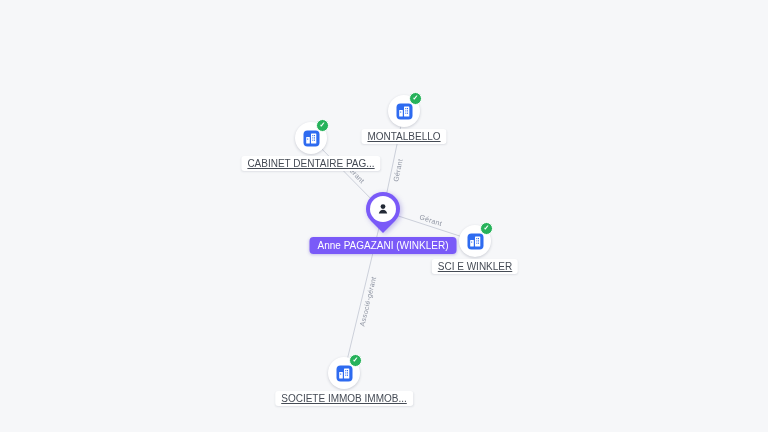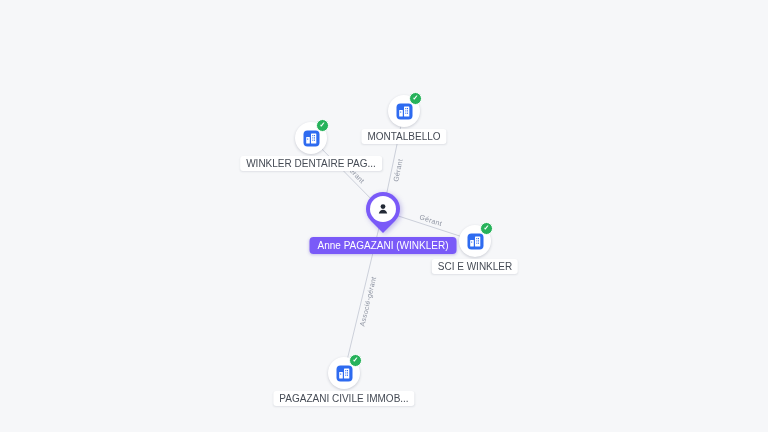--- a/index.html
+++ b/index.html
@@ -48,20 +48,21 @@
     position: absolute; top: 18px; left: 0;
     transform: translateX(-50%);
     background: #fff;
     color: var(--node-label-text, #454b55);
     font-size: 10px;
     padding: 2px 6px;
     border-radius: 3px;
     white-space: nowrap;
     box-shadow: 0 1px 2px rgba(30,40,70,.10);
     cursor: pointer;
+    text-decoration: underline;
   }
 
   
   .person-node { position: absolute; width: 0; height: 0; }
   .person-pin {
     position: absolute; left: -17px; top: -19px;
     width: 34px; height: 34px;
     background: var(--person-purple, #7a5af8);
     border-radius: 50% 50% 50% 0;
     transform: rotate(-45deg);
@@ -113,21 +114,21 @@
           <rect x="9.3" y="5" width="1" height="1.2" fill="#2e6bf0"></rect>
           <rect x="11" y="5" width="1" height="1.2" fill="#2e6bf0"></rect>
           <rect x="9.3" y="7.3" width="1" height="1.2" fill="#2e6bf0"></rect>
           <rect x="11" y="7.3" width="1" height="1.2" fill="#2e6bf0"></rect>
           <rect x="4.2" y="8.5" width="1" height="1.2" fill="#2e6bf0"></rect>
           <rect x="9.3" y="9.6" width="1" height="1.2" fill="#2e6bf0"></rect>
           <rect x="11" y="9.6" width="1" height="1.2" fill="#2e6bf0"></rect>
         </svg>
       </div>
       <div class="check-badge">✓</div>
-      <div class="company-label">WINKLER DENTAIRE PAG...</div>
+      <div class="company-label">CABINET DENTAIRE PAG...</div>
     </div>
     <div class="company-node" style="left: 404px; top: 111px;">
       <div class="company-circle">
         <svg width="17" height="17" viewBox="0 0 17 17">
           <rect x="0.5" y="0.5" width="16" height="16" rx="4" fill="#2e6bf0"></rect>
           <rect x="3.2" y="7" width="3.6" height="6.5" rx="0.5" fill="#ffffff"></rect>
           <rect x="8" y="3.5" width="5.3" height="10" rx="0.5" fill="#ffffff"></rect>
           <rect x="9.3" y="5" width="1" height="1.2" fill="#2e6bf0"></rect>
           <rect x="11" y="5" width="1" height="1.2" fill="#2e6bf0"></rect>
           <rect x="9.3" y="7.3" width="1" height="1.2" fill="#2e6bf0"></rect>
@@ -167,21 +168,21 @@
           <rect x="9.3" y="5" width="1" height="1.2" fill="#2e6bf0"></rect>
           <rect x="11" y="5" width="1" height="1.2" fill="#2e6bf0"></rect>
           <rect x="9.3" y="7.3" width="1" height="1.2" fill="#2e6bf0"></rect>
           <rect x="11" y="7.3" width="1" height="1.2" fill="#2e6bf0"></rect>
           <rect x="4.2" y="8.5" width="1" height="1.2" fill="#2e6bf0"></rect>
           <rect x="9.3" y="9.6" width="1" height="1.2" fill="#2e6bf0"></rect>
           <rect x="11" y="9.6" width="1" height="1.2" fill="#2e6bf0"></rect>
         </svg>
       </div>
       <div class="check-badge">✓</div>
-      <div class="company-label">PAGAZANI CIVILE IMMOB...</div>
+      <div class="company-label">SOCIETE IMMOB IMMOB...</div>
     </div>
     <div class="person-node" id="person-node" style="left: 383px; top: 211px;">
     <div class="person-pin">
       <div class="person-pin-inner">
         <svg width="14" height="14" viewBox="0 0 14 14">
           <circle cx="7" cy="4.6" r="2.4" class="pfill" fill="#232a36"></circle>
           <path d="M2.8 11.6c.5-2.6 2.2-3.9 4.2-3.9s3.7 1.3 4.2 3.9z" class="pfill" fill="#232a36"></path>
         </svg>
       </div>
     </div>

